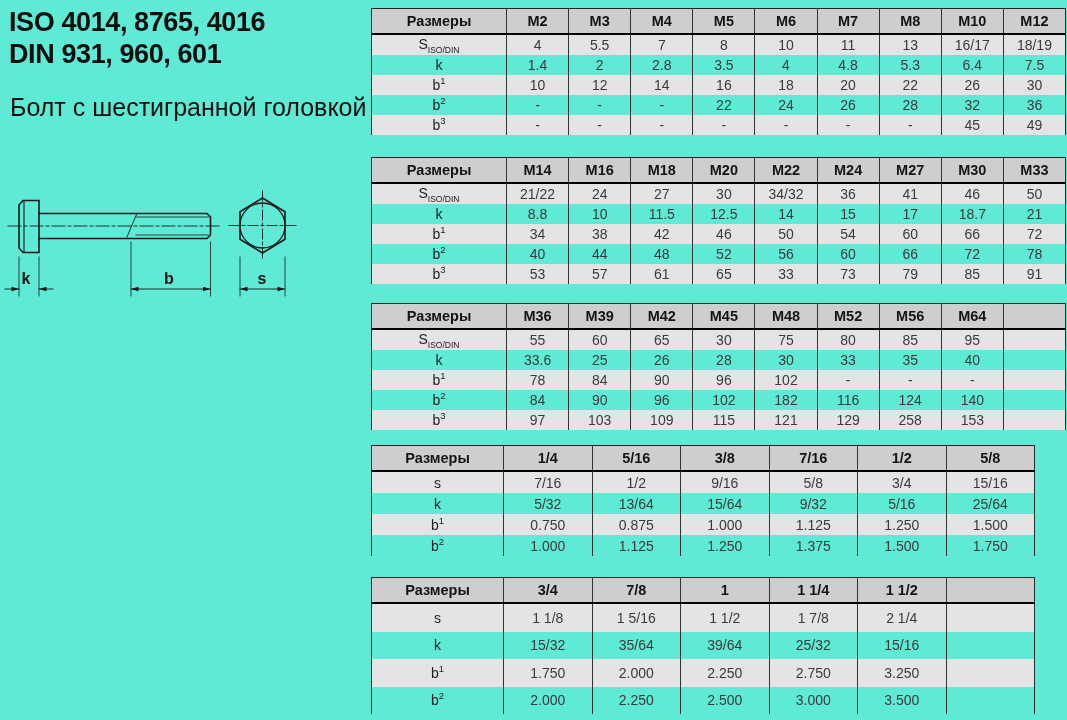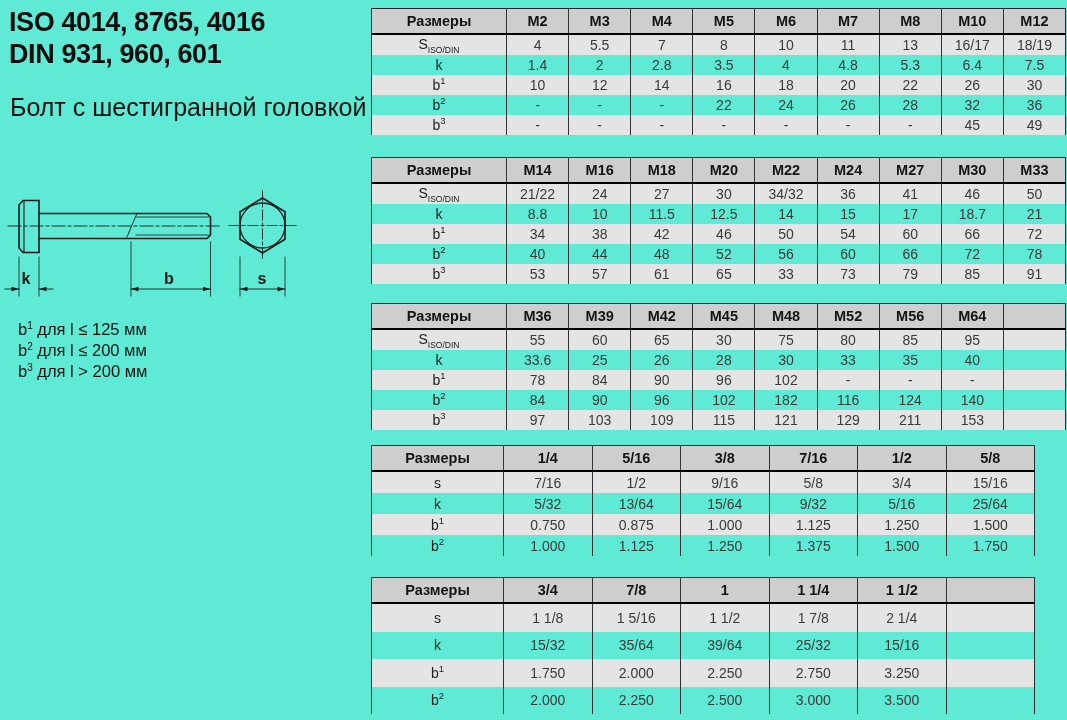--- a/index.html
+++ b/index.html
@@ -104,25 +104,20 @@
       <polygon points="240,289 247.5,286.7 247.5,291.3"></polygon>
       <polygon points="285,289 277.5,286.7 277.5,291.3"></polygon>
     </g>
     <g font-family="Liberation Sans, sans-serif" font-size="16" font-weight="bold" fill="#141414" text-anchor="middle">
       <text x="26" y="284">k</text>
       <text x="169" y="284">b</text>
       <text x="262" y="284">s</text>
     </g>
   </svg>
 
-  <div class="notes">
-      <div class="note-line">b<sup>1</sup> для l ≤ 125 мм</div>
-      <div class="note-line">b<sup>2</sup> для l ≤ 200 мм</div>
-      <div class="note-line">b<sup>3</sup> для l &gt; 200 мм</div>
-    </div>
 
   <table id="table1" class="dim t123">
       <thead>
         <tr>
           <th>Размеры</th>
           <th>M2</th>
           <th>M3</th>
           <th>M4</th>
           <th>M5</th>
           <th>M6</th>
@@ -338,21 +333,21 @@
           <td></td>
         </tr>
         <tr class="stripe">
           <td class="rowlabel">b<sup>3</sup></td>
           <td>97</td>
           <td>103</td>
           <td>109</td>
           <td>115</td>
           <td>121</td>
           <td>129</td>
-          <td>211</td>
+          <td>258</td>
           <td>153</td>
           <td></td>
         </tr>
       </tbody>
     </table>
   <table id="table4" class="dim t45 t4">
       <thead>
         <tr>
           <th>Размеры</th>
           <th>1/4</th>

